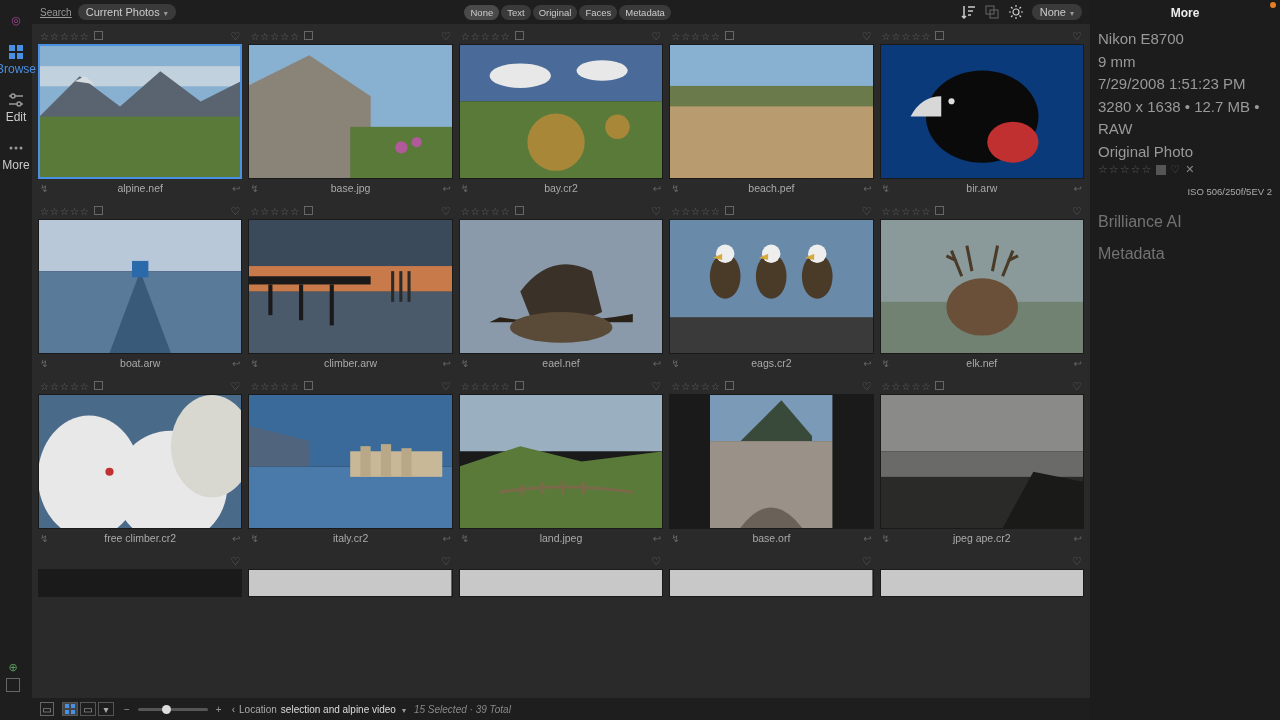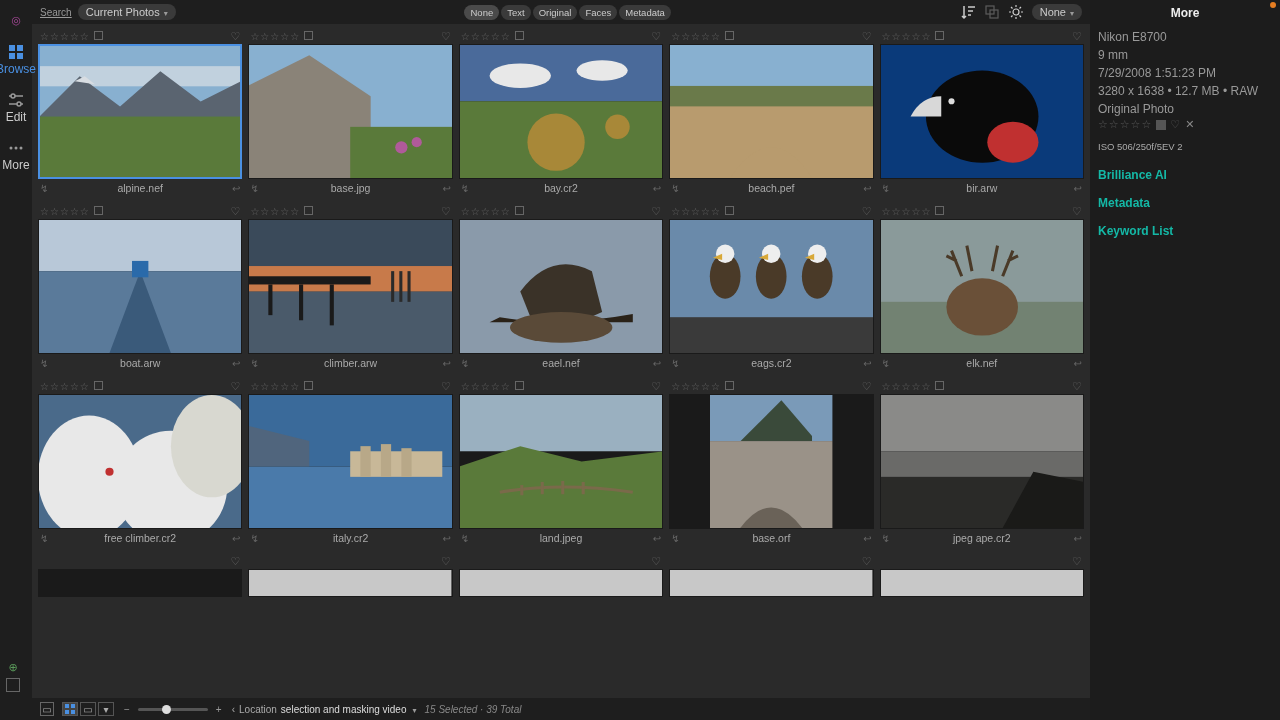--- a/index.html
+++ b/index.html
@@ -128,25 +128,25 @@
 .slider-knob { position:absolute; top:-3px; width:9px; height:9px; background:#ddd; border-radius:50%; }
 
 .right-panel {
   width: 190px;
   background:#1c1c1c;
   display:flex;
   flex-direction:column;
   padding: 6px 8px;
 }
 .info-title { text-align:center; font-weight:600; color:#eee; font-size:12px; margin-bottom:8px;}
-.meta-line { font-size:12px; color:#999; line-height:1.5; }
+.meta-line { font-size:15px; color:#999; line-height:1.5; }
 .stars-small { letter-spacing:1px; color:#555; font-size:11px; display:flex; align-items:center; gap:4px;}
 .x-close { color:#888; }
-.exposure-row { display:flex; justify-content:flex-start; margin-top:10px; font-size:9.5px; color:#aaa; padding-bottom:6px;}
-.section-head { font-weight:700; color:#14b8a6; font-size:12px; padding:10px 0 4px 0; cursor:pointer;}
+.exposure-row { display:flex; justify-content:flex-end; margin-top:10px; font-size:9.5px; color:#aaa; padding-bottom:6px;}
+.section-head { font-weight:400; color:#737373; font-size:16px; padding:10px 0 4px 0; cursor:pointer;}
 .tiny-dot { position:absolute; top:2px; right:4px; width:6px; height:6px; border-radius:50%; background:#e67e22;}
 .right-panel{ position:relative;}
 
 .rot-buttons { position:absolute; bottom:2px; right:6px; display:flex; gap:6px;}
 .rot-btn { width:18px; height:18px; display:flex; align-items:center; justify-content:center; color:#888; cursor:pointer; border-radius:50%;}
 .rot-btn.hl { box-shadow:0 0 0 2px #d4b838; color:#ddd; }
 
 .partial-row .thumb { height: 28px; }
 .partial-row .rating-row { height:16px; }
 .thumb svg { width:100%; height:100%; }
@@ -653,21 +653,21 @@
     <div class="zoom-ctrl">
       <span class="zoom-btn">−</span>
       <div class="slider">
           <div class="slider-knob" style="left:35%"></div>
         </div>
       <span class="zoom-btn">+</span>
     </div>
     <div class="loc-pill">
       <span>‹</span>
       <span>Location</span>
-      <span style="color:#ddd">selection and masking video</span>
+      <span style="color:#ddd">selection and alpine video</span>
       <span class="chev-down"></span>
     </div>
     <span class="sel-text">15 Selected · 39 Total</span>
     <div style="flex:1"></div>
     <div class="rot-buttons">
       <div class="rot-btn">↶</div>
       <div class="rot-btn hl">↷</div>
     </div>
   </div>
 </div>
@@ -687,14 +687,13 @@
     <span class="x-close">✕</span>
   </div>
   <div class="exposure-row">
     <span>ISO 50</span>
     <span>6/250</span>
     <span>f/5</span>
     <span>EV 2</span>
   </div>
   <div class="section-head">Brilliance AI</div>
   <div class="section-head">Metadata</div>
-  <div class="section-head">Keyword List</div>
 </div>
 
 </body></html>

